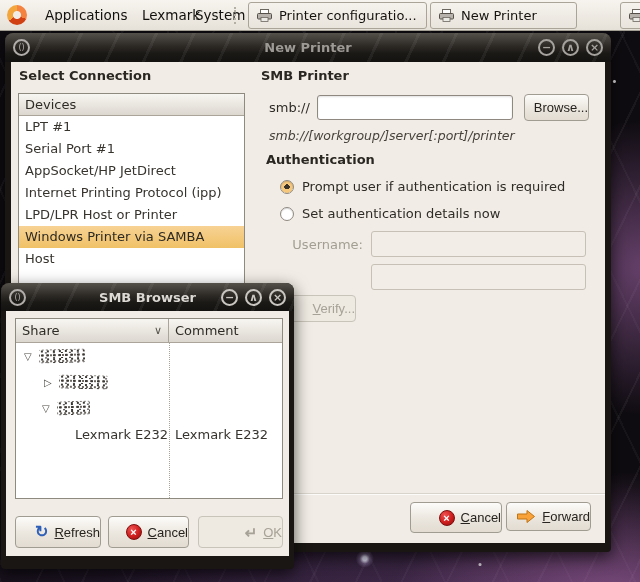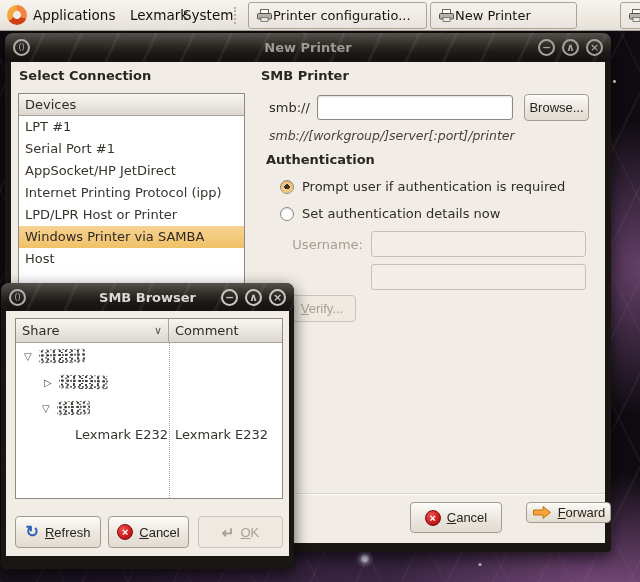--- a/index.html
+++ b/index.html
@@ -30,30 +30,30 @@
     position:absolute; left:0; top:0; width:640px; height:31px;
     background:linear-gradient(#f7f4ef,#e6e1d8);
     border-bottom:1px solid #a39e94; z-index:10;
   }
   .cof {
     position:absolute; left:7px; top:5px; width:20px; height:20px; border-radius:50%;
     background:
       radial-gradient(circle at 50% 50%, #f1ede6 0 3.5px, rgba(241,237,230,0) 4.5px),
       conic-gradient(#f48240 0 115deg, #d14012 115deg 235deg, #f2a63c 235deg 360deg);
   }
-  .menu-item { position:absolute; top:7px; font-size:13.5px; color:#12100d; cursor:default; }
+  .menu-item { position:absolute; top:7px; font-size:13.5px; color:#12100d; cursor:default;margin-left:12px; }
   .panel-handle {
     position:absolute; left:234px; top:7px; width:3px; height:17px;
     border-left:2px dotted #b4afa5;
   }
   .task-btn {
     position:absolute; top:2px; height:27px;
     border:1px solid #aaa498; border-radius:3px;
     background:linear-gradient(#f5f2ed,#e9e4dc);
-    display:flex; align-items:center; gap:1px; padding:0 8px;
+    display:flex; align-items:center; gap:7px; padding:0 8px;
     font-size:13px; color:#16130f; white-space:nowrap; overflow:hidden;
   }
   
   .window {
     position:absolute; background:#191613; border-radius:8px 8px 4px 4px;
     box-shadow:0 5px 16px rgba(0,0,0,.65);
   }
   .titlebar {
     position:absolute; left:0; right:0; top:0;
     display:flex; align-items:center; padding:0 8px;
@@ -87,21 +87,21 @@
   }
   .list-item { height:22px; line-height:22px; padding:0 6px; color:#37342e; white-space:nowrap; overflow:hidden; }
   .list-item.selected { background:linear-gradient(#f7d294,#f0c166); color:#2d2a24; }
   .field {
     position:absolute; border:1px solid #8e8880; border-radius:3px; background:#fff;
     font:13px "DejaVu Sans","Liberation Sans",sans-serif; padding:0 5px;
     box-shadow:inset 0 1px 2px rgba(0,0,0,.12);
   }
   .field:disabled { background:#f2eee7; border-color:#c6c0b6; box-shadow:none; }
   .btn {
-    position:absolute; display:flex; align-items:center; justify-content:center; gap:6px;
+    position:absolute; display:flex; align-items:center; justify-content:flex-end; gap:6px;
     background:linear-gradient(#fdfcfa,#ebe6de 55%,#e2dcd2);
     border:1px solid #a19c91; border-radius:4px;
     font-size:13px; color:#27241f; cursor:default;
   }
   .btn.disabled {
     background:#eee9e1; border-color:#c9c4ba; color:#a7a297;
   }
   .mn { display:inline-block; }
   .italic-hint { position:absolute; font-style:italic; font-size:12.5px; color:#46423b; }
   .radio {
@@ -224,21 +224,21 @@
     <button class="btn disabled" style="left:277px; top:233px; width:68px; height:27px">
       <span class="mn"><u>V</u>erify...</span>
     </button>
 
     <div class="separator" style="left:0; top:431px; width:594px"></div>
 
     <button class="btn" style="left:399px; top:440px; width:92px; height:31px">
       <span class="cancel-badge">×</span>
       <span class="mn"><u>C</u>ancel</span>
     </button>
-    <button class="btn" style="left:515px; top:440px; width:85px; height:21px">
+    <button class="btn" style="left:495px; top:440px; width:85px; height:29px">
       <svg width="20" height="15" viewBox="0 0 20 15">
           <path d="M1.5 5 L11 5 L11 1.5 L18.5 7.5 L11 13.5 L11 10 L1.5 10 Z" fill="#f9a23a" stroke="#c07412" stroke-width="1"></path>
         </svg>
       <span class="mn"><u>F</u>orward</span>
     </button>
   </div>
 </div>
 
 <div class="window" style="left:1px; top:283px; width:293px; height:286px; z-index:3">
   <div class="titlebar" style="height:28px">

